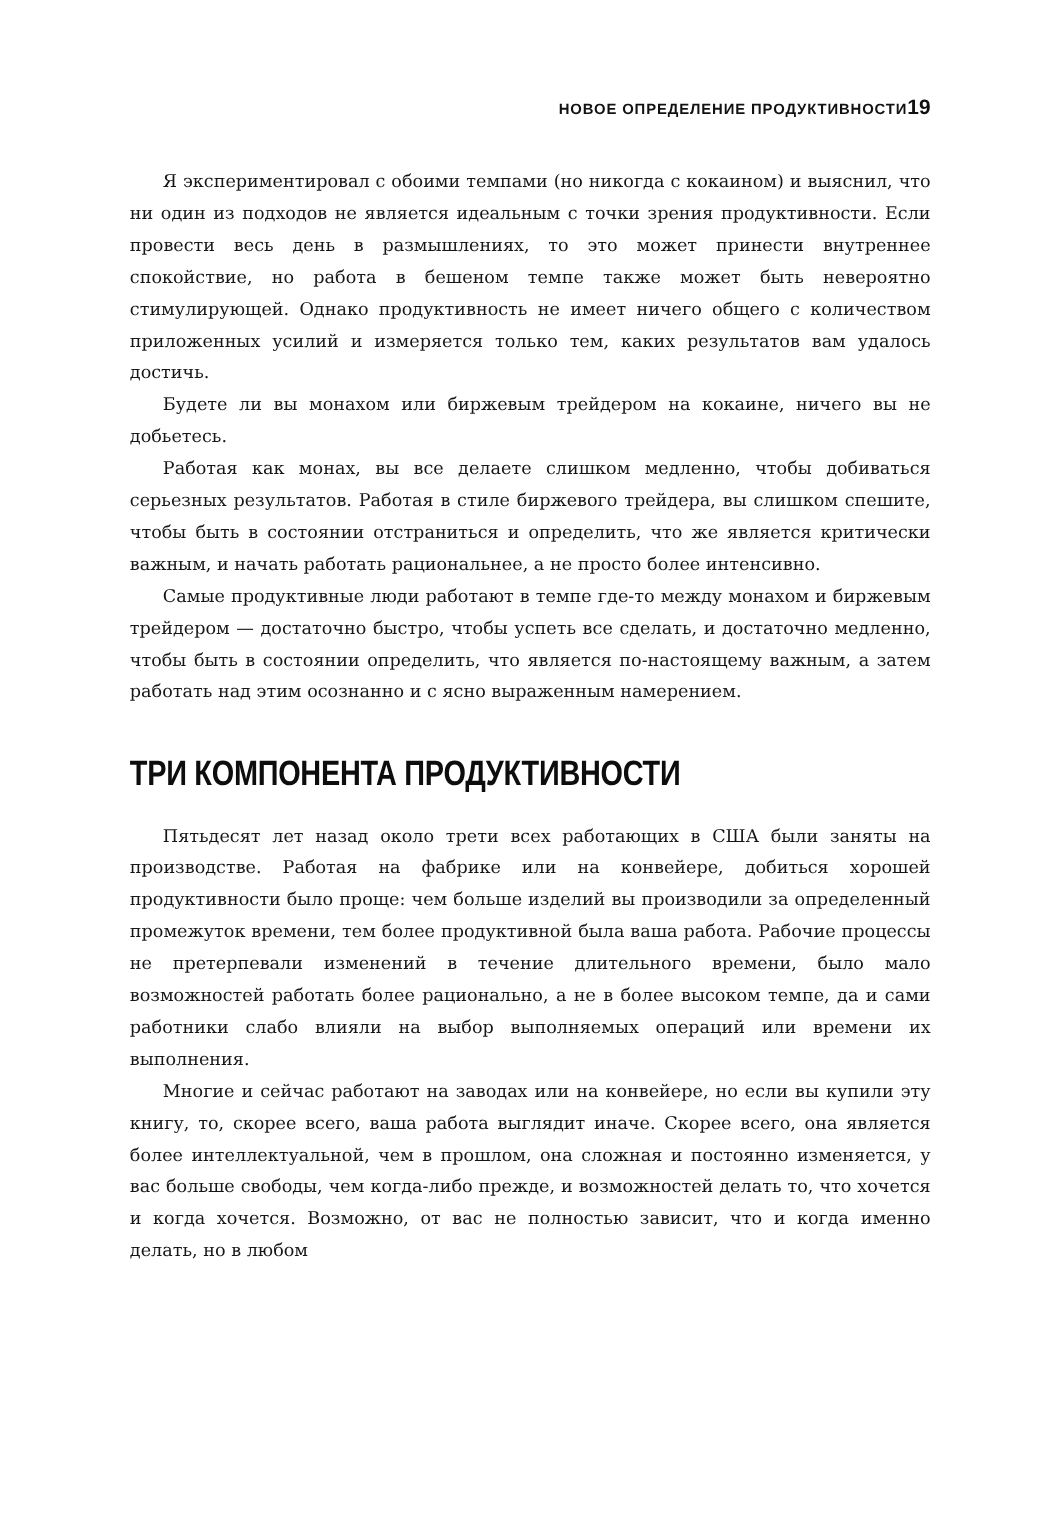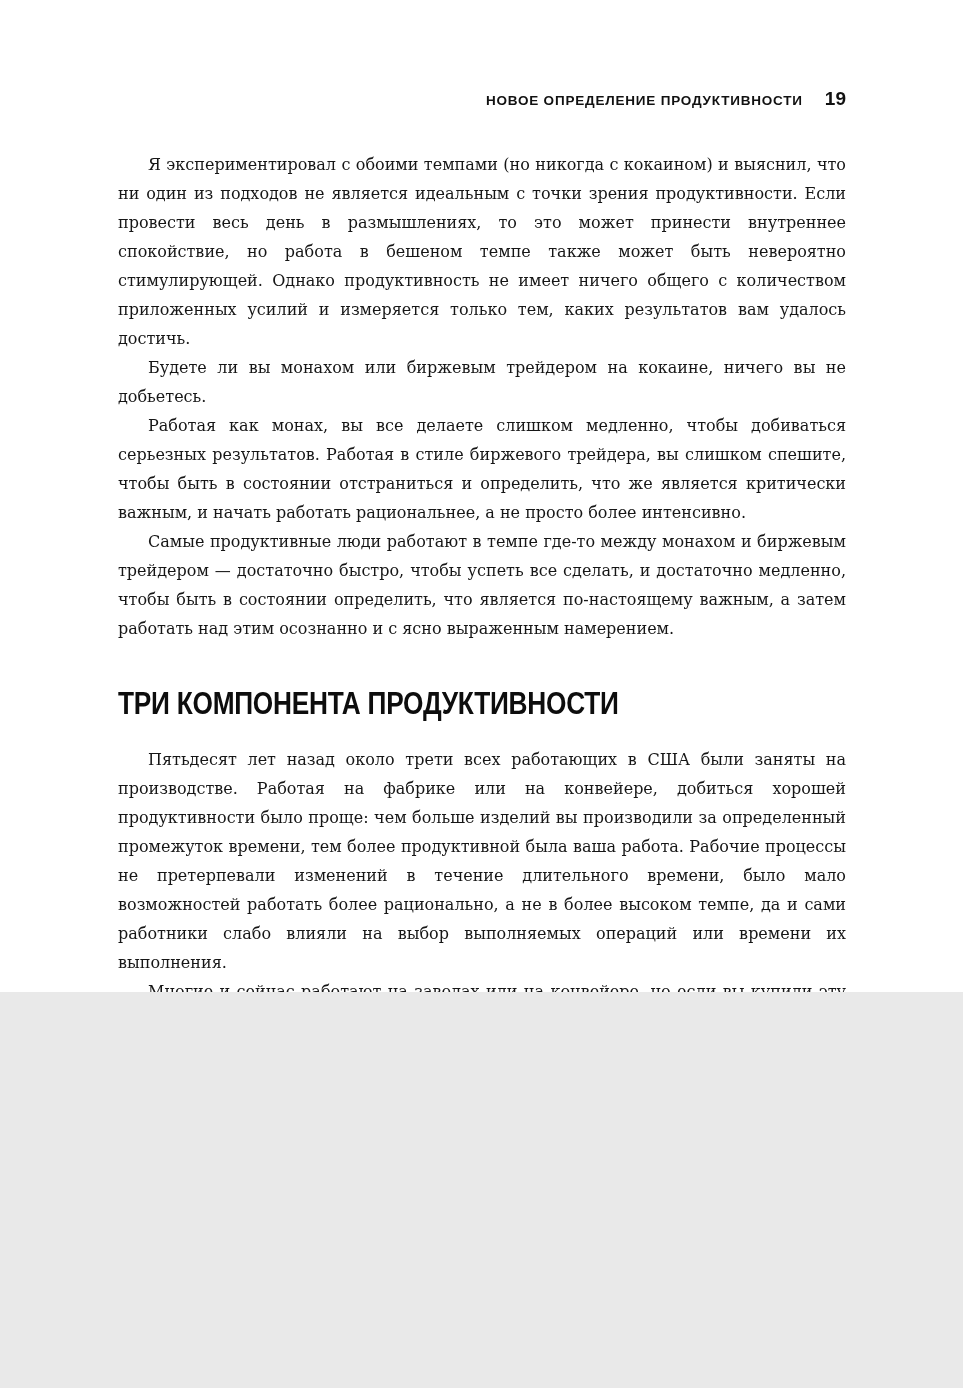--- a/index.html
+++ b/index.html
@@ -3,21 +3,21 @@
 <meta charset="utf-8">
 <style>
   html, body {
     margin: 0;
     padding: 0;
     background: #e9e9e9;
   }
   .page {
     position: relative;
     width: 963px;
-    height: 992px;
+    height: 1388px;
     margin: 0 auto;
     background: #ffffff;
     overflow: hidden;
     font-family: "DejaVu Serif", serif;
     color: #161616;
   }
   .text-block {
     position: absolute;
     left: 118px;
     right: 117px;
@@ -33,21 +33,20 @@
   }
   .rh-title {
     font-weight: 700;
     font-size: 13.5px;
     letter-spacing: 0.8px;
     text-transform: uppercase;
   }
   .rh-page {
     font-weight: 700;
     font-size: 19px;
-    margin-left: 22px;
   }
   .body-text p {
     margin: 0;
     font-size: 16px;
     line-height: 29px;
     text-align: justify;
     text-justify: inter-word;
   }
   .body-text p.indent {
     text-indent: 30px;

